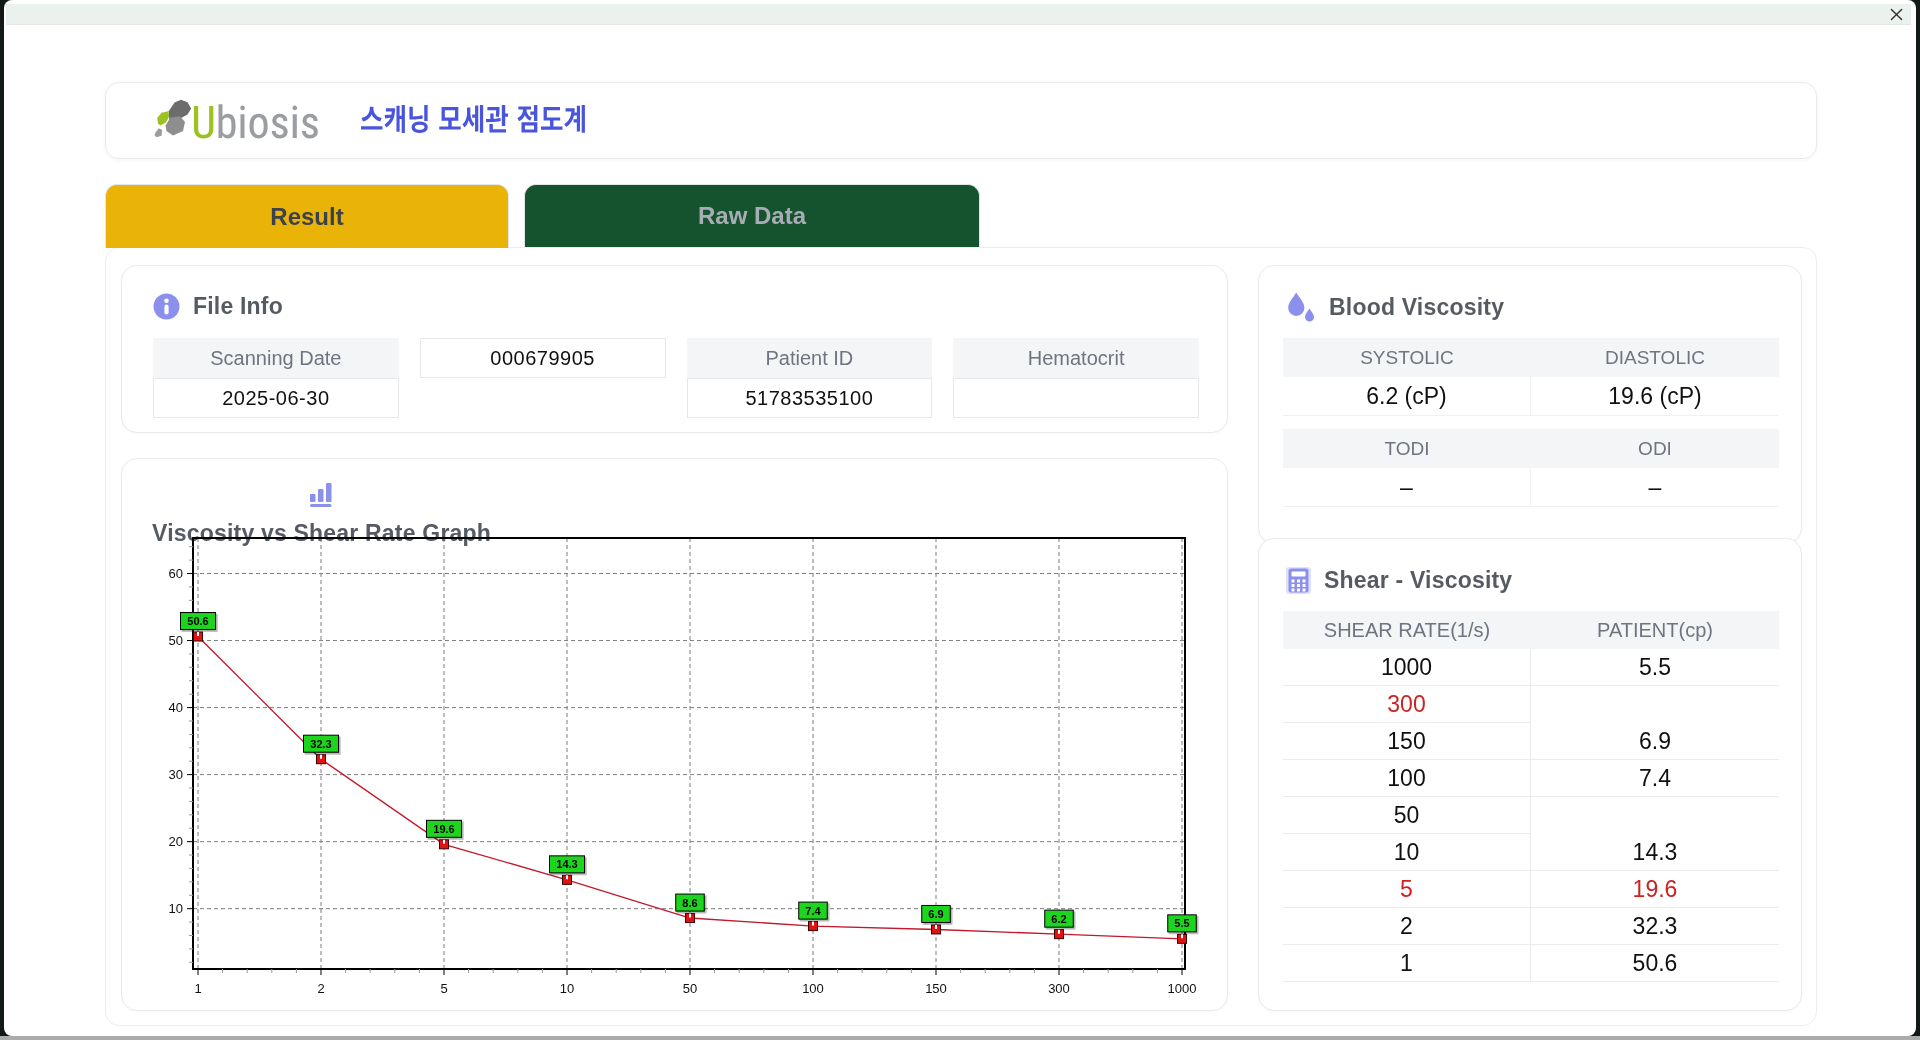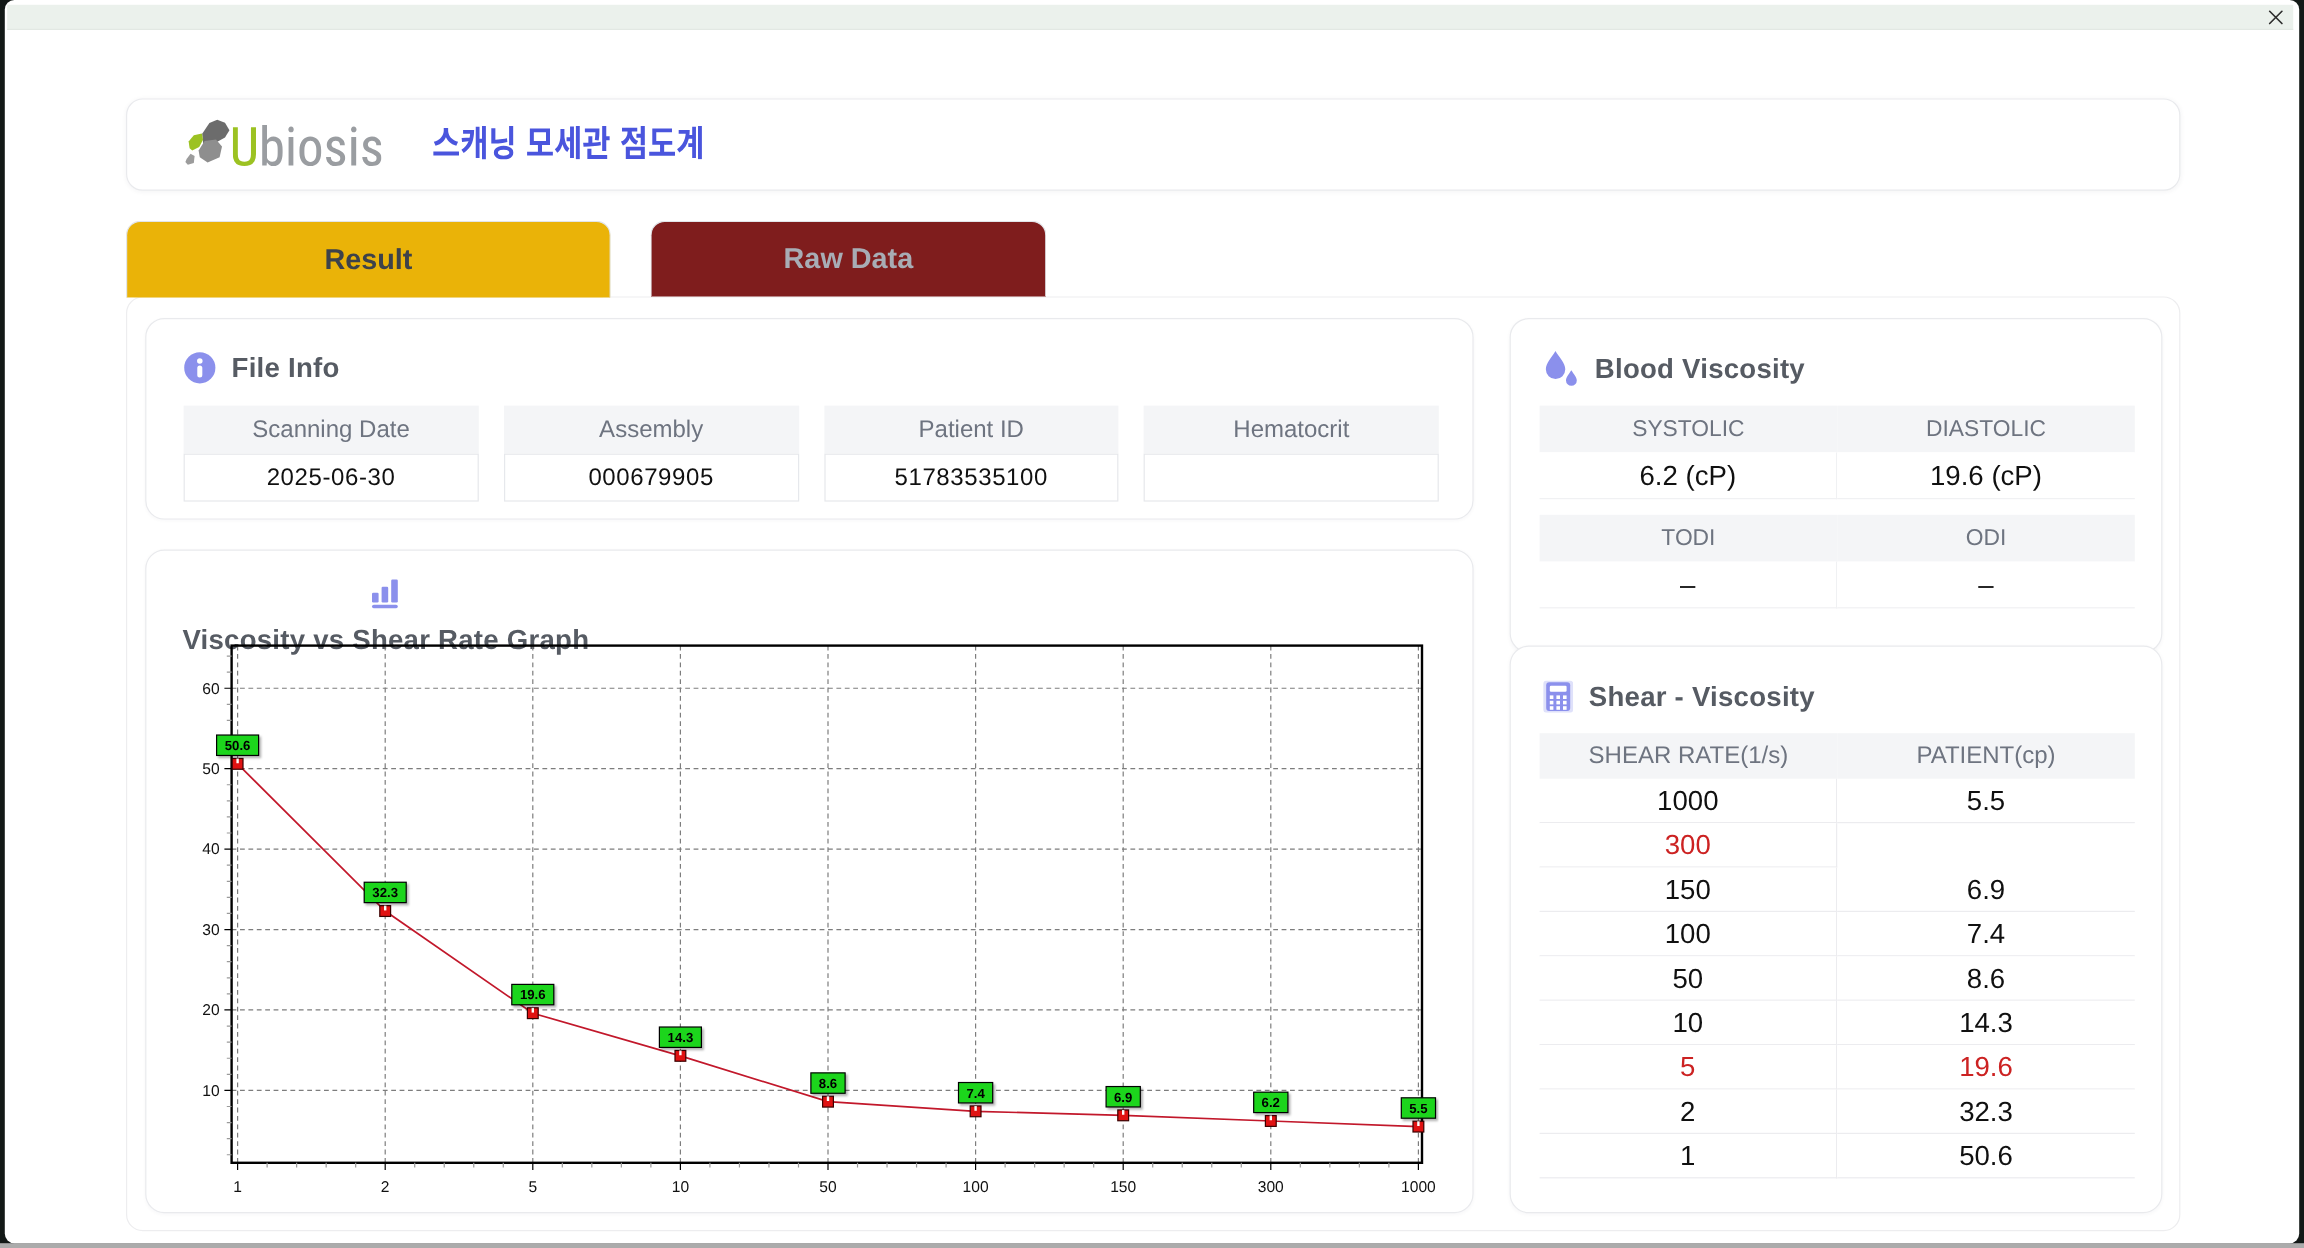--- a/index.html
+++ b/index.html
@@ -13,21 +13,21 @@
   .titlebar { position:absolute; left:2px; top:4px; width:1905px; height:21px; background:#ebf1ec; border-bottom:1px solid #e2e8e3; }
   .close-btn { position:absolute; right:4px; top:1px; width:22px; height:19px; background:transparent; border:none; cursor:pointer; display:flex; align-items:center; justify-content:center; }
 
   .header-card { position:absolute; left:101px; top:82px; width:1712px; height:77px; background:#fff; border:1px solid #e9eaed; border-radius:14px; box-shadow:0 1px 4px rgba(30,40,60,0.05); }
   .logo-mark { position:absolute; left:48px; top:16px; }
   .logo-text { position:absolute; left:88px; top:21px; }
   .app-title-ko { position:absolute; left:255px; top:22px; }
 
   .tab { position:absolute; top:184px; border:1px solid #e2e5e9; border-bottom:none; border-radius:12px 12px 0 0; font-size:24px; font-weight:bold; font-family:inherit; cursor:pointer; }
   .tab-result { left:101px; width:404px; height:64px; background:#eab308; color:#3d424a; z-index:3; }
-  .tab-raw { left:538px; width:330px; height:63px; background:#7f1d1d; color:#a8adb5; z-index:2; }
+  .tab-raw { left:520px; width:456px; height:63px; background:#14532d; color:#a8adb5; z-index:2; }
 
   .panel { position:absolute; left:101px; top:247px; width:1712px; height:779px; background:#fff; border:1px solid #ededef; border-radius:14px; z-index:1; }
 
   .card { position:absolute; background:#fff; border:1px solid #e9eaed; border-radius:16px; box-shadow:0 1px 3px rgba(30,40,60,0.03); z-index:2; }
   .file-card  { left:117px;  top:265px; width:1107px; height:168px; }
   .graph-card { left:117px;  top:458px; width:1107px; height:553px; }
   .blood-card { left:1254px; top:265px; width:544px;  height:279px; }
   .shear-card { left:1254px; top:538px; width:544px;  height:473px; }
 
   .card-title-row { position:absolute; display:flex; align-items:center; gap:13px; }
@@ -109,21 +109,20 @@
         <rect x="11.4" y="11.6" width="4.2" height="10" rx="2.1" fill="#ffffff"></rect>
       </svg>
       <h2>File Info</h2>
     </div>
     <div class="fields" id="file-fields">
         <div class="field">
           <div class="field-label">Scanning Date</div>
           <div class="field-value">2025-06-30</div>
         </div>
         <div class="field">
-          <div class="field-label">Assembly</div>
           <div class="field-value">000679905</div>
         </div>
         <div class="field">
           <div class="field-label">Patient ID</div>
           <div class="field-value">51783535100</div>
         </div>
         <div class="field">
           <div class="field-label">Hematocrit</div>
           <div class="field-value"></div>
         </div>
@@ -375,21 +374,20 @@
         <div class="sh-row">
           <div class="sh-cell">150</div>
           <div class="sh-cell">6.9</div>
         </div>
         <div class="sh-row">
           <div class="sh-cell">100</div>
           <div class="sh-cell">7.4</div>
         </div>
         <div class="sh-row">
           <div class="sh-cell">50</div>
-          <div class="sh-cell">8.6</div>
         </div>
         <div class="sh-row">
           <div class="sh-cell">10</div>
           <div class="sh-cell">14.3</div>
         </div>
         <div class="sh-row">
           <div class="sh-cell sh-red">5</div>
           <div class="sh-cell sh-red">19.6</div>
         </div>
         <div class="sh-row">

